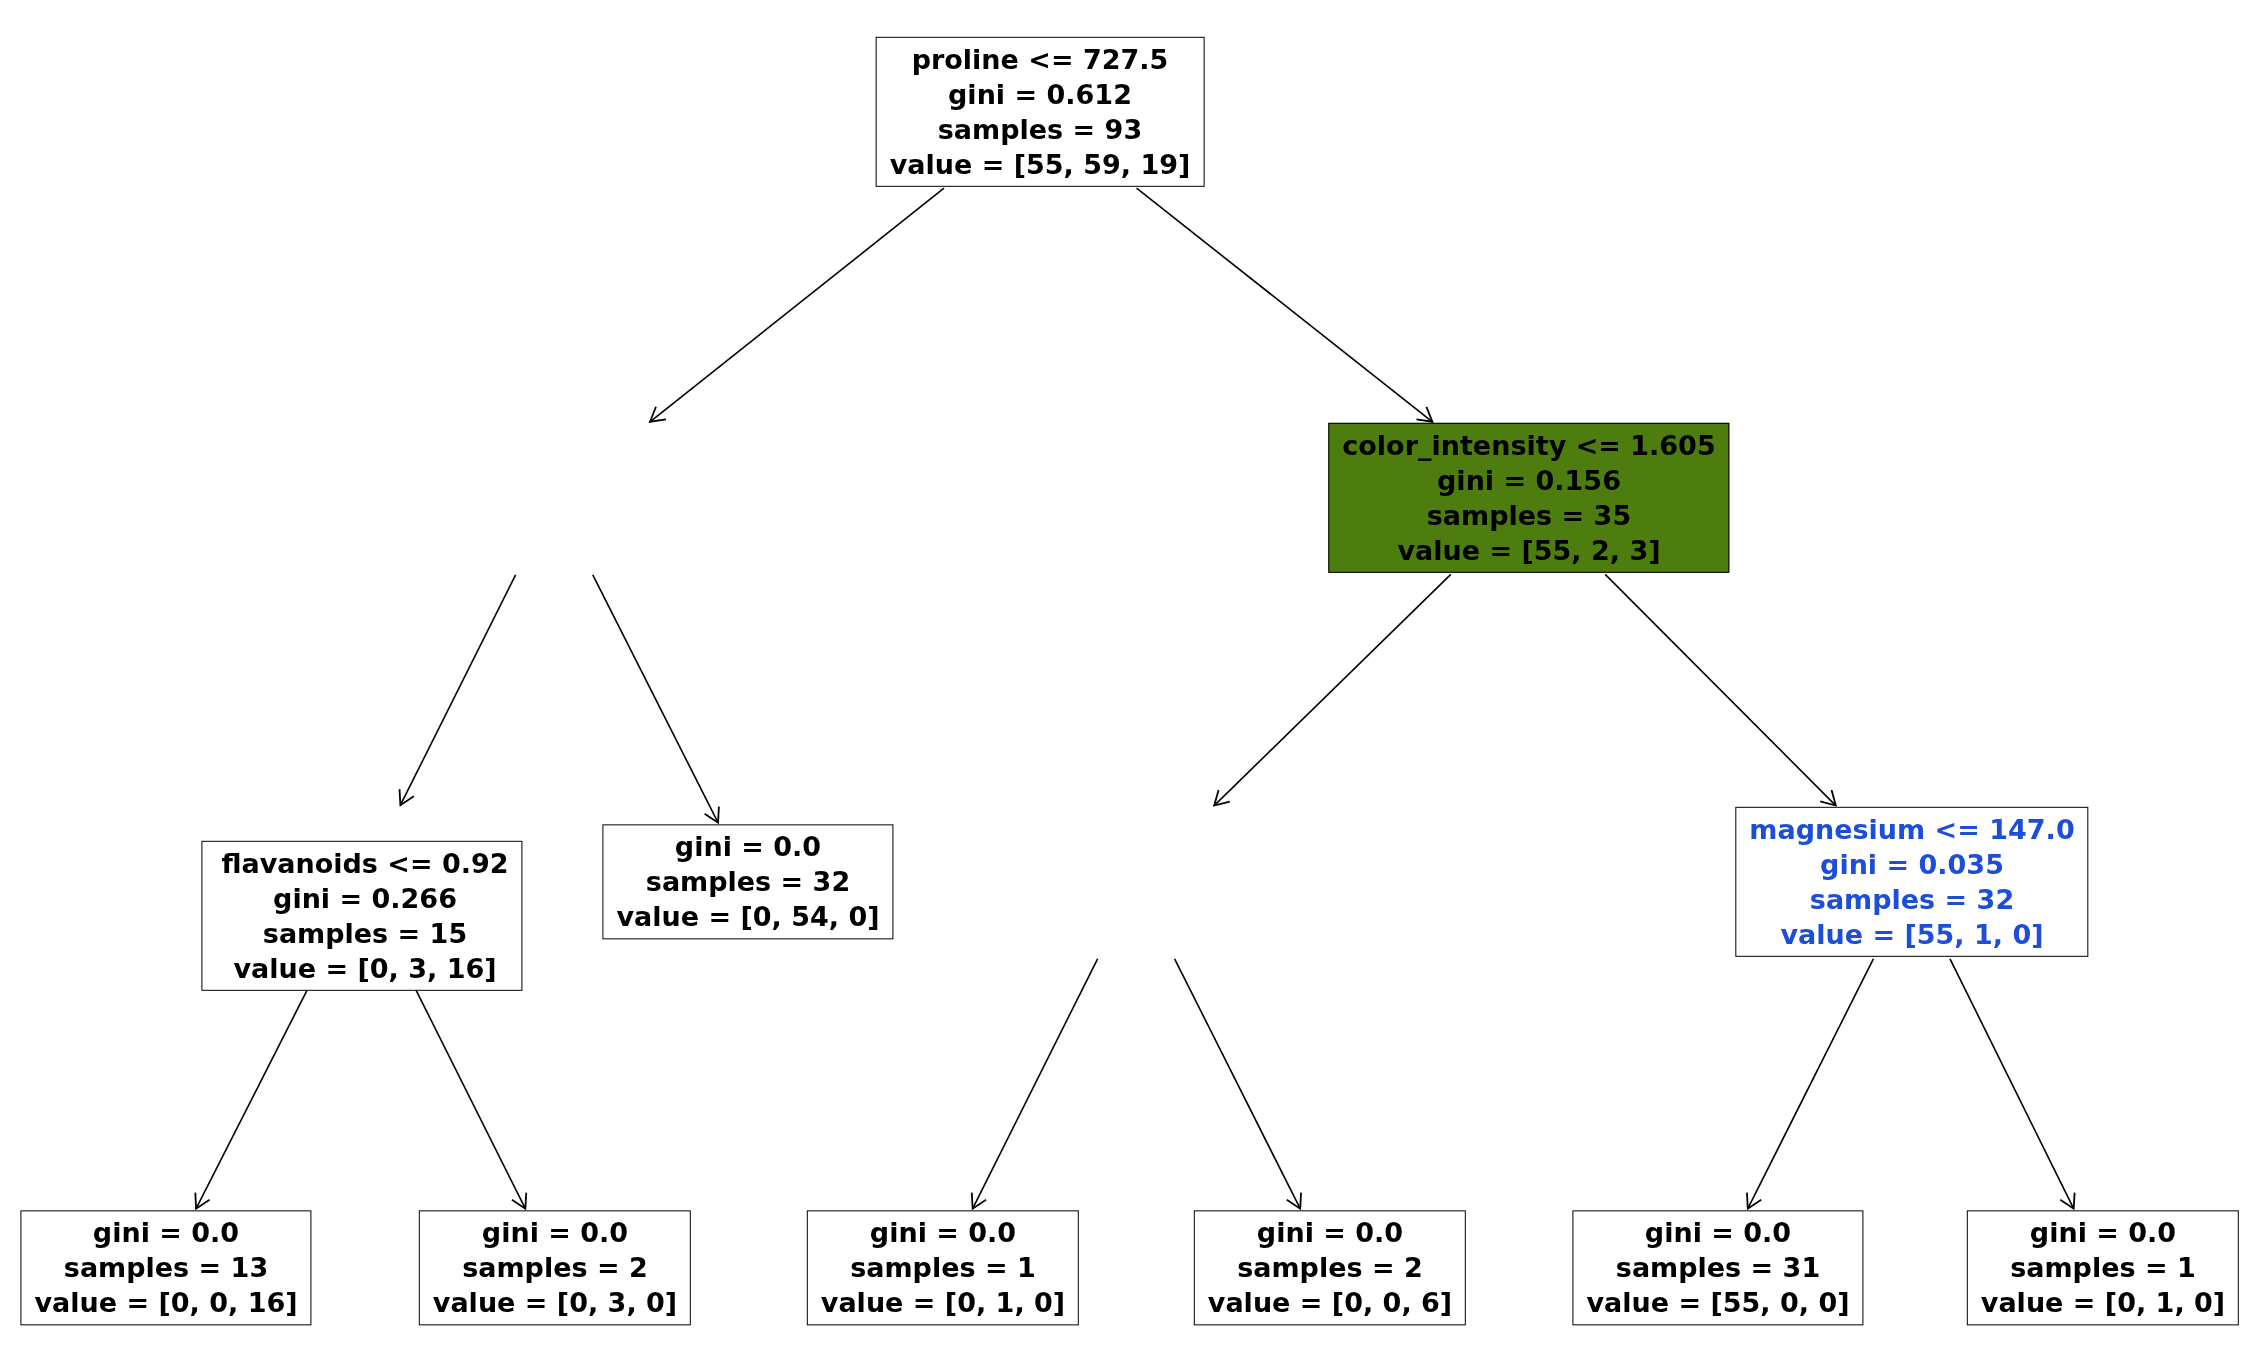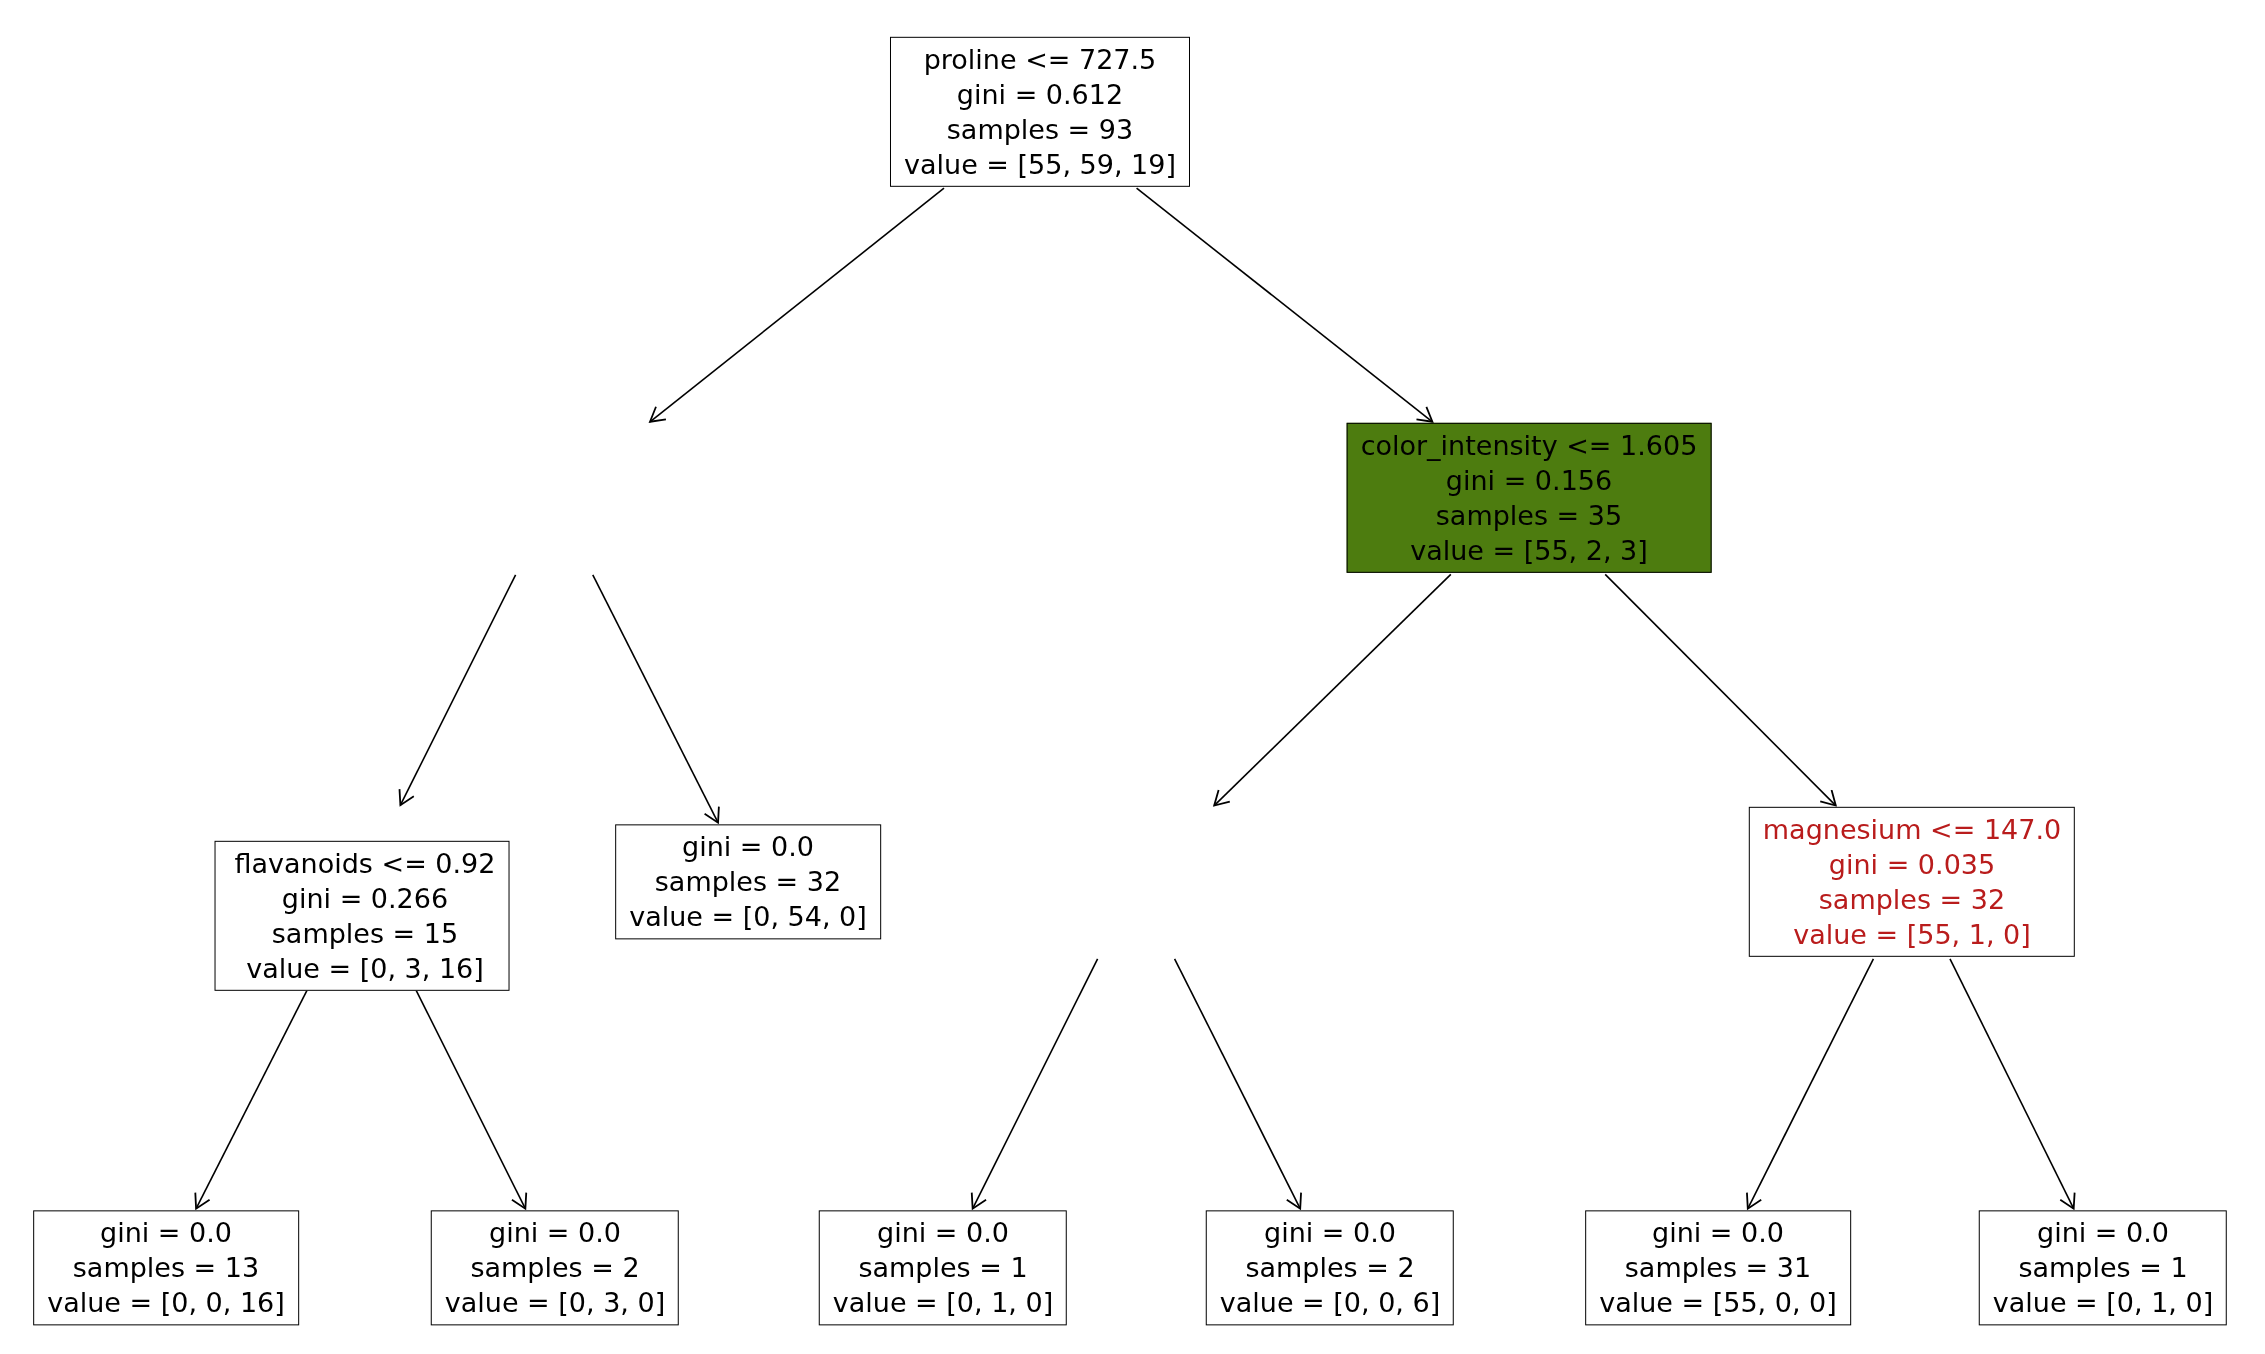--- a/index.html
+++ b/index.html
@@ -11,20 +11,21 @@
     width: 2265px;
     height: 1354px;
     font-family: "DejaVu Sans", sans-serif;
     overflow: hidden;
   }
   .stage {
     position: relative;
     width: 2265px;
     height: 1354px;
     background: #ffffff;
+    font-weight: bold;
   }
   svg.edges {
     position: absolute;
     left: 0;
     top: 0;
     z-index: 1;
   }
   .node {
     position: absolute;
     transform: translate(-50%, -50%);
@@ -80,21 +81,21 @@
       <div>flavanoids &lt;= 0.92</div>
       <div>gini = 0.266</div>
       <div>samples = 15</div>
       <div>value = [0, 3, 16]</div>
     </div>
     <div class="node" style="left: 748px; top: 882px; background: rgb(255, 255, 255); border-color: rgb(0, 0, 0); color: rgb(0, 0, 0);">
       <div>gini = 0.0</div>
       <div>samples = 32</div>
       <div>value = [0, 54, 0]</div>
     </div>
-    <div class="node" style="left: 1912px; top: 882px; background: rgb(255, 255, 255); border-color: rgb(0, 0, 0); color: #b91c1c;">
+    <div class="node" style="left: 1912px; top: 882px; background: rgb(255, 255, 255); border-color: rgb(0, 0, 0); color: #1d4ed8;">
       <div>magnesium &lt;= 147.0</div>
       <div>gini = 0.035</div>
       <div>samples = 32</div>
       <div>value = [55, 1, 0]</div>
     </div>
     <div class="node" style="left: 166px; top: 1268px; background: rgb(255, 255, 255); border-color: rgb(0, 0, 0); color: rgb(0, 0, 0);">
       <div>gini = 0.0</div>
       <div>samples = 13</div>
       <div>value = [0, 0, 16]</div>
     </div>

